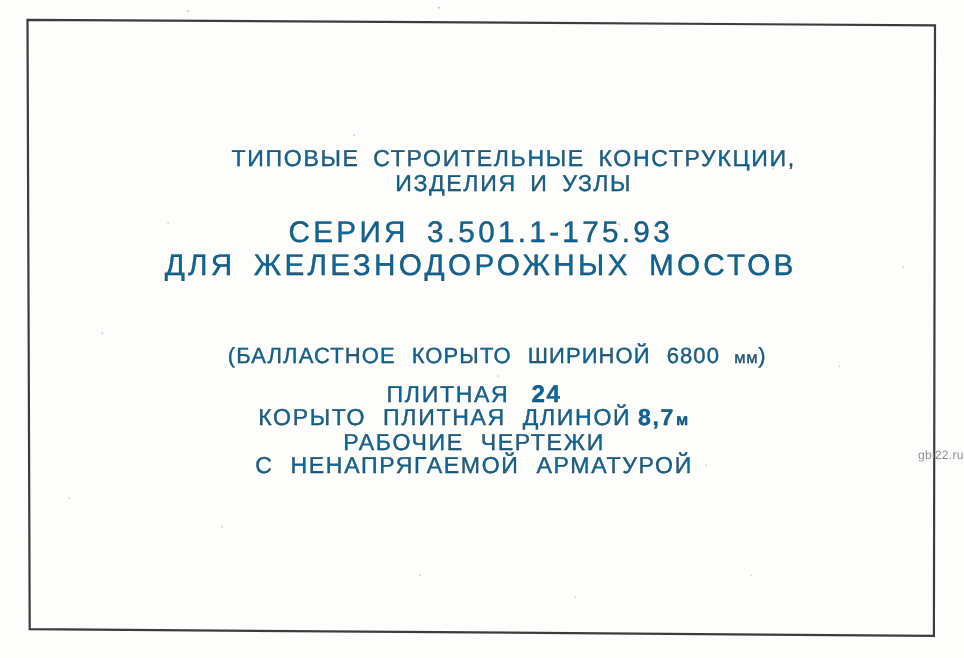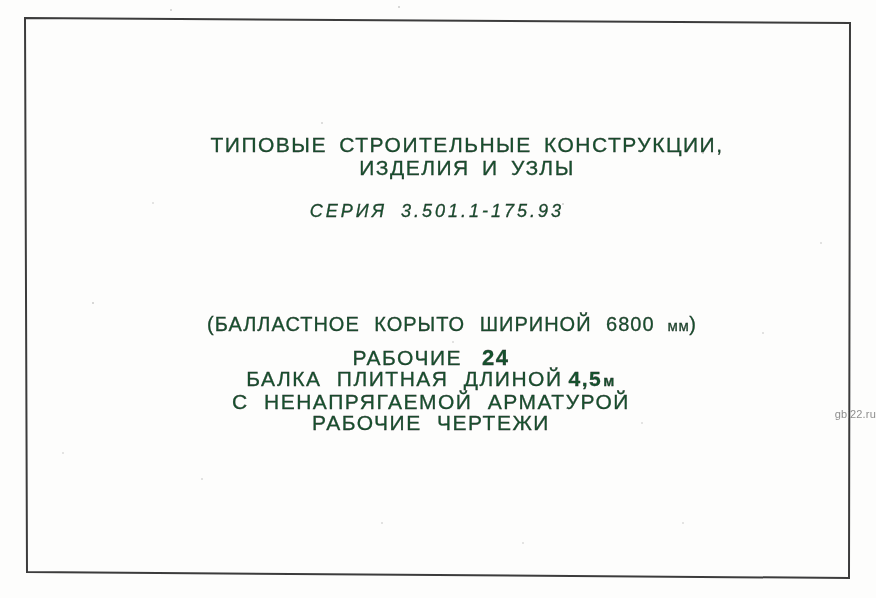--- a/index.html
+++ b/index.html
@@ -47,45 +47,44 @@
       398px 6px 0 0 rgba(90,90,90,.30),
       170px 9px 0 0 rgba(90,90,90,.28),
       682px 522px 0 0 rgba(90,90,90,.20);
   }
   .content {
     position: absolute;
     left: 25px;
     top: 0;
     width: 824px;
     height: 598px;
-    color: #14532d;
+    color: #0369a1;
     -webkit-text-stroke: 0.3px #2e2e2e;
     text-align: center;
   }
   .hdr {
     position: absolute;
     top: 133px;
     width: 100%;
     transform: translateX(30px);
     font-size: 21px;
     line-height: 23px;
     letter-spacing: 1.5px;
     word-spacing: 5px;
     white-space: nowrap;
   }
   .big {
     position: absolute;
     top: 196px;
     width: 100%;
-    font-size: 18px;
+    font-size: 27px;
     line-height: 30px;
     letter-spacing: 3px;
     word-spacing: 6px;
     white-space: nowrap;
-    font-style: italic;
   }
   .subtitle {
     position: absolute;
     top: 312px;
     width: 100%;
     transform: translateX(15px);
     font-size: 20px;
     line-height: 24px;
     letter-spacing: 1px;
     word-spacing: 8px;
@@ -144,34 +143,35 @@
 
   <div class="content">
 
     <div class="hdr">
       <div>ТИПОВЫЕ СТРОИТЕЛЬНЫЕ КОНСТРУКЦИИ,</div>
       <div>ИЗДЕЛИЯ И УЗЛЫ</div>
     </div>
 
     <div class="big">
       <div>СЕРИЯ 3.501.1-175.93</div>
+      <div>ДЛЯ ЖЕЛЕЗНОДОРОЖНЫХ МОСТОВ</div>
     </div>
 
     <div class="subtitle">
       <span>(БАЛЛАСТНОЕ КОРЫТО ШИРИНОЙ 6800</span><span class="unit">мм</span><span>)</span>
     </div>
 
     <div class="issue">
       <div>
-        <span>РАБОЧИЕ</span><span class="num">24</span>
+        <span>ПЛИТНАЯ</span><span class="num">24</span>
       </div>
       <div>
-        <span>БАЛКА ПЛИТНАЯ ДЛИНОЙ</span><span class="val">4,5</span><span class="unit">м</span>
+        <span>КОРЫТО ПЛИТНАЯ ДЛИНОЙ</span><span class="val">8,7</span><span class="unit">м</span>
       </div>
+      <div>РАБОЧИЕ ЧЕРТЕЖИ</div>
       <div>С НЕНАПРЯГАЕМОЙ АРМАТУРОЙ</div>
-      <div>РАБОЧИЕ ЧЕРТЕЖИ</div>
     </div>
 
   </div>
 
   <div class="watermark">gbi22.ru</div>
 
 </div>
 
 </body></html>

